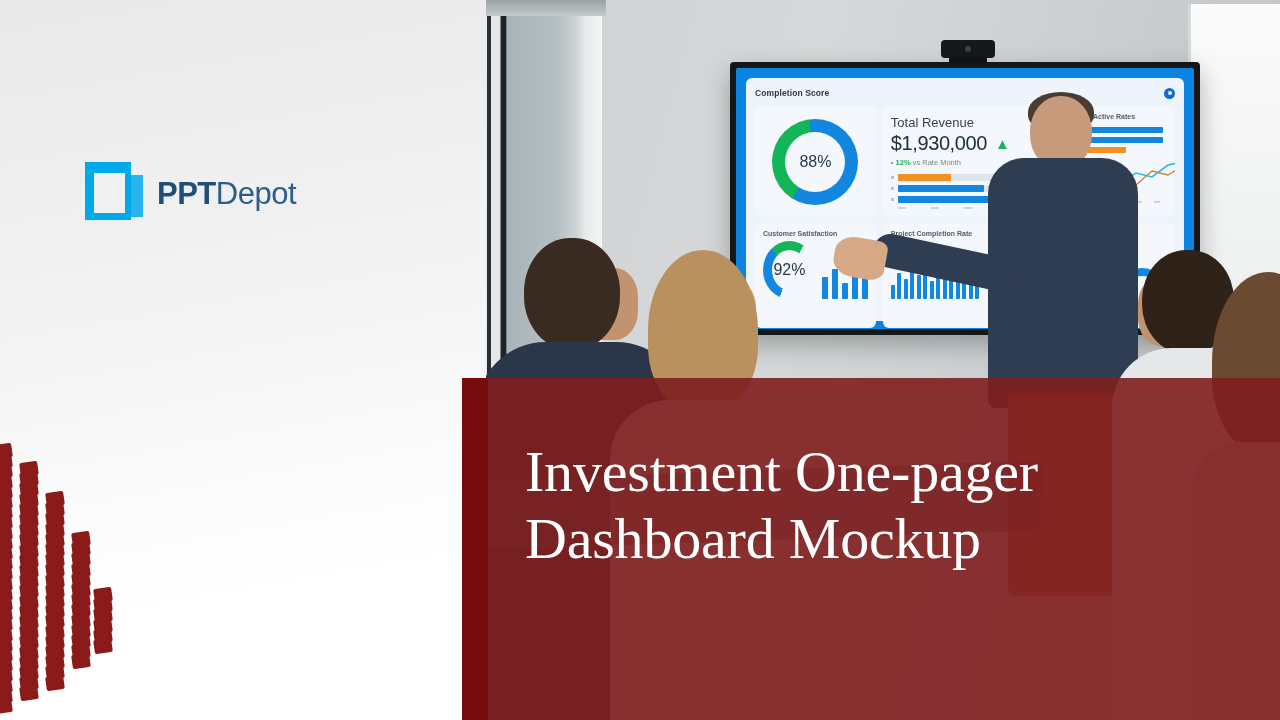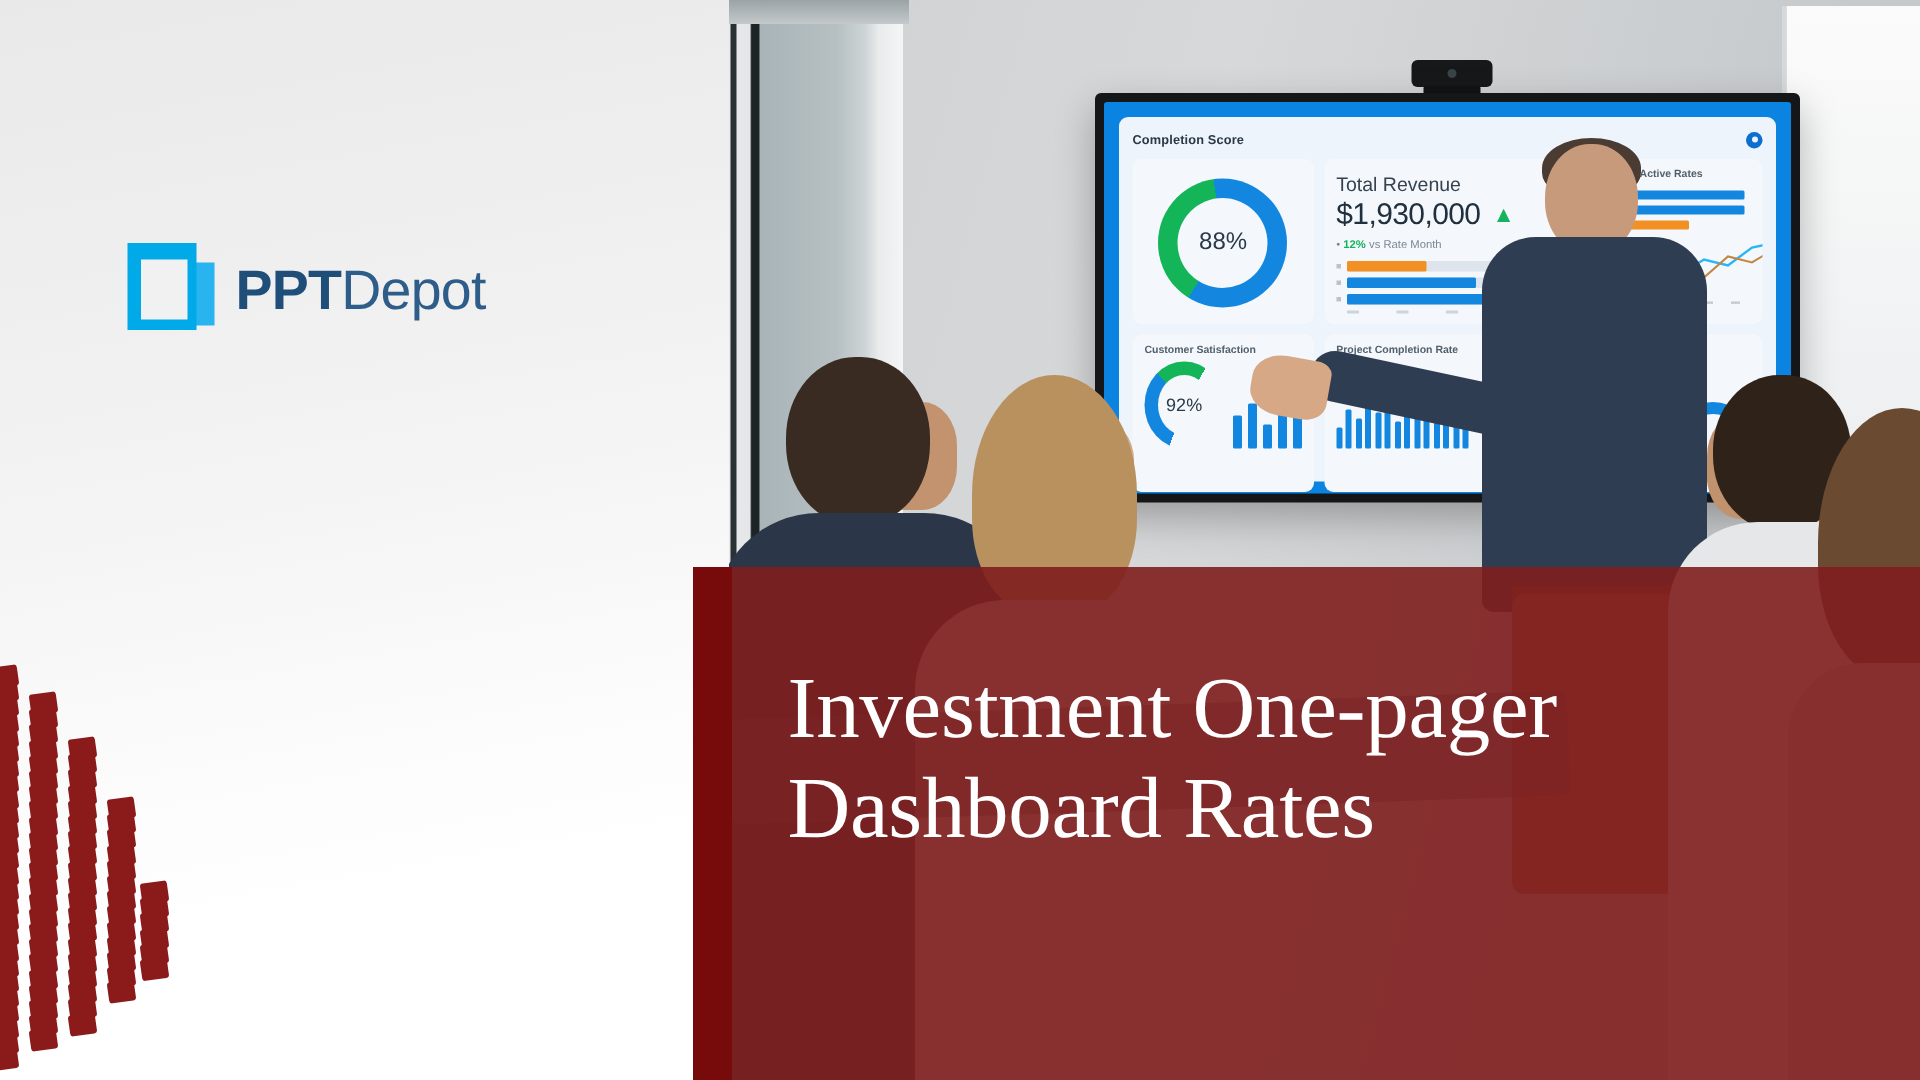--- a/index.html
+++ b/index.html
@@ -24,21 +24,21 @@
     background:#29b3ef;
   }
   .logo-mark .sq-front{
     position:absolute; left:0; top:0; width:46px; height:58px;
     background:#00a9e8;
   }
   .logo-mark .sq-hole{
     position:absolute; left:9px; top:11px; width:31px; height:40px;
     background:#f1f1f1;
   }
-  .logo-word{ font-size:37px; line-height:1; letter-spacing:-0.5px; white-space:nowrap; }
+  .logo-word{ font-size:31px; line-height:1; letter-spacing:-0.5px; white-space:nowrap; }
   .logo-word .w1{ font-weight:bold; color:#1f4e79; }
   .logo-word .w2{ font-weight:400; color:#2f5d8a; }
 
   .tagline-row{ position:absolute; left:0; top:88px; width:400px; }
   .tagline{
     font-size:15.5px; line-height:1.35; color:#111; font-weight:400;
     width:355px;
   }
   .rule{
     position:absolute; left:-85px; top:12px; width:77px; height:0;
@@ -107,21 +107,21 @@
   .hbar-axis{ display:flex; justify-content:space-between; padding-left:7px; }
   .hbar-axis span{ width:8px; height:2px; background:#ccd4dc; }
 
   .rt-bars .rt{ height:6px; border-radius:1px; margin-bottom:4px; }
   .spark{ margin-top:4px; }
 
   .sat-row{ display:flex; align-items:flex-end; gap:6px; margin-top:4px; }
   .gauge{ position:relative; width:58px; height:58px; border-radius:50%;
     background:conic-gradient(from 200deg,#1386e0 0deg 120deg,#13b558 120deg 190deg,rgba(0,0,0,0) 190deg 360deg); }
   .gauge:after{ content:""; position:absolute; inset:9px; background:#f4f7fb; border-radius:50%; }
-  .gauge-val{ position:absolute; inset:0; display:flex; align-items:center; justify-content:center; font-size:12px; color:#2a3a48; z-index:2; }
+  .gauge-val{ position:absolute; inset:0; display:flex; align-items:center; justify-content:center; font-size:16px; color:#2a3a48; z-index:2; }
   .vbars{ display:flex; align-items:flex-end; gap:4px; height:48px; }
   .vbar{ width:6px; background:#1386e0; border-radius:1px; }
 
   .pcr-bars{ display:flex; align-items:flex-end; gap:2.5px; height:54px; margin-top:8px; }
   .pcr-bars i{ width:4px; background:#1386e0; border-radius:1px; display:block; }
 
   .ring-o{ position:absolute; right:6px; bottom:6px; width:54px; height:54px; border-radius:50%;
     background:conic-gradient(from 160deg,#f29024 0deg 150deg,#1386e0 150deg 290deg,#dde4eb 290deg 360deg); }
   .ring-o:after{ content:""; position:absolute; inset:8px; background:#f4f7fb; border-radius:50%; }
 
@@ -458,19 +458,19 @@
       <div class="bd"></div>
     </div>
 
     <div class="table"></div>
   </div>
 
   <div class="banner">
     <div class="banner-inner">
       <div class="banner-title">
         <div>Investment One-pager</div>
-        <div>Dashboard Rates</div>
+        <div>Dashboard Mockup</div>
       </div>
     </div>
   </div>
   <div class="banner-strip"></div>
 
 </div>
 
 </body></html>

